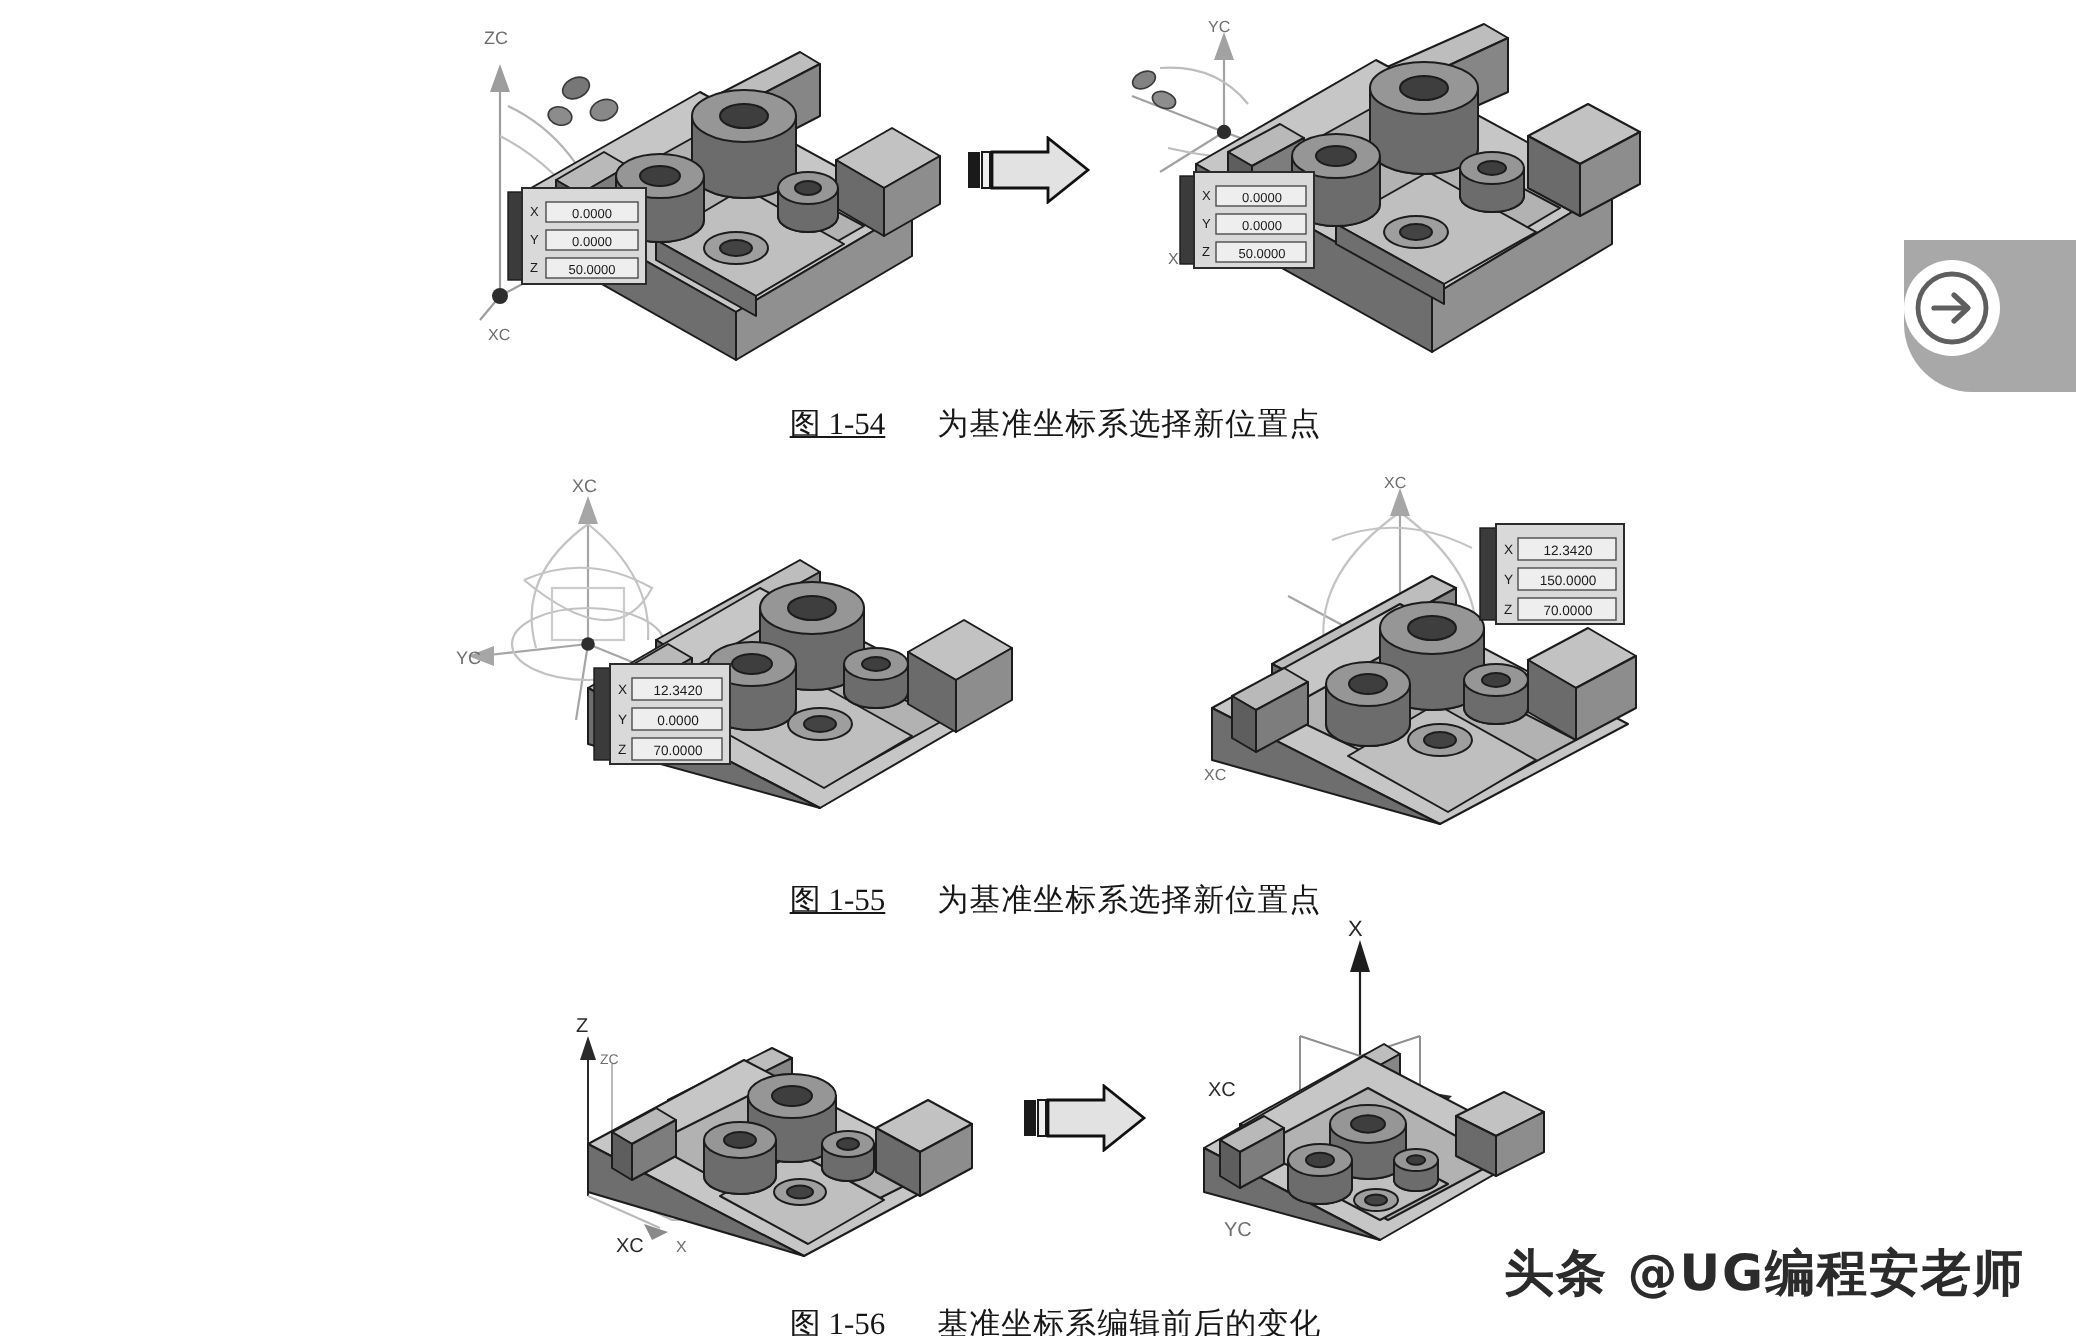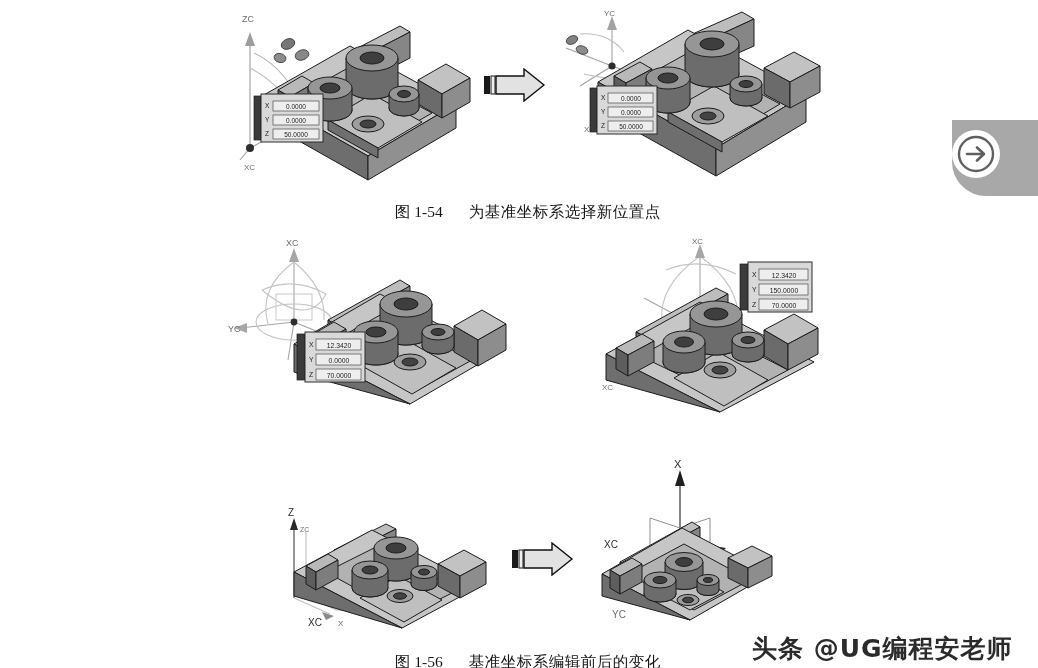--- a/index.html
+++ b/index.html
@@ -27,21 +27,21 @@
     width: 1038px;
   }
   .caption {
     text-align: center;
     font-family: "Liberation Serif", serif;
     font-size: 15.5px;
     letter-spacing: 0.5px;
     color: #171717;
     white-space: pre;
   }
-  .caption .cap-num { letter-spacing: 0px; }
+  .caption .cap-num { letter-spacing: 0px; text-decoration: underline; }
   .caption .cap-gap { display: inline-block; width: 26px; }
 
   
   .flow-arrow {
     position: absolute;
     width: 62px;
     height: 34px;
   }
   .flow-arrow svg { display: block; }
 
@@ -444,20 +444,23 @@
           <g>
             <text class="coord-val" x="164" y="71" font-size="6.8">Z</text>
             <rect x="171" y="63" width="49" height="11" fill="#eeeeee" stroke="#4c4c4c" stroke-width="0.7"></rect>
             <text class="coord-val" x="196" y="71.5" font-size="6.8" text-anchor="middle">70.0000</text>
           </g>
         </g>
       </svg>
     </div>
   </div>
 
+  <div class="caption" style="margin-top:10px;">
+    <span class="cap-num">图 1-55</span><span class="cap-gap"></span><span>为基准坐标系选择新位置点</span>
+  </div>
 </div>
 
 <div class="figure-block" style="top:452px;">
   <div class="figure-row" style="height:178px;">
 
     <div class="scene" style="left:276px; top:50px;">
       <svg width="250" height="128" viewBox="0 0 250 128">
 
         <g stroke="#2a2a2a" fill="none" stroke-width="1">
           <path d="M18,96 L18,22"></path>
@@ -576,13 +579,13 @@
 
 <div class="side-nav" style="left:952px; top:120px; width:86px; height:76px;"></div>
 <div class="side-nav-btn" style="left:952px; top:130px; width:48px; height:48px;">
   <svg width="44" height="44" viewBox="0 0 44 44">
     <circle cx="22" cy="22" r="17" fill="#ffffff" stroke="#5f5f5f" stroke-width="2.4"></circle>
     <path d="M13,22 L29,22" stroke="#5f5f5f" stroke-width="2.6" stroke-linecap="round"></path>
     <path d="M23,15.5 L30,22 L23,28.5" stroke="#5f5f5f" stroke-width="2.6" fill="none" stroke-linecap="round" stroke-linejoin="round"></path>
   </svg>
 </div>
 
-<div class="watermark" style="left:752px; top:620px; font-size:25px;margin-top:12px;">头条 @UG编程安老师</div>
+<div class="watermark" style="left:752px; top:620px; font-size:25px;">头条 @UG编程安老师</div>
 
 </body></html>

